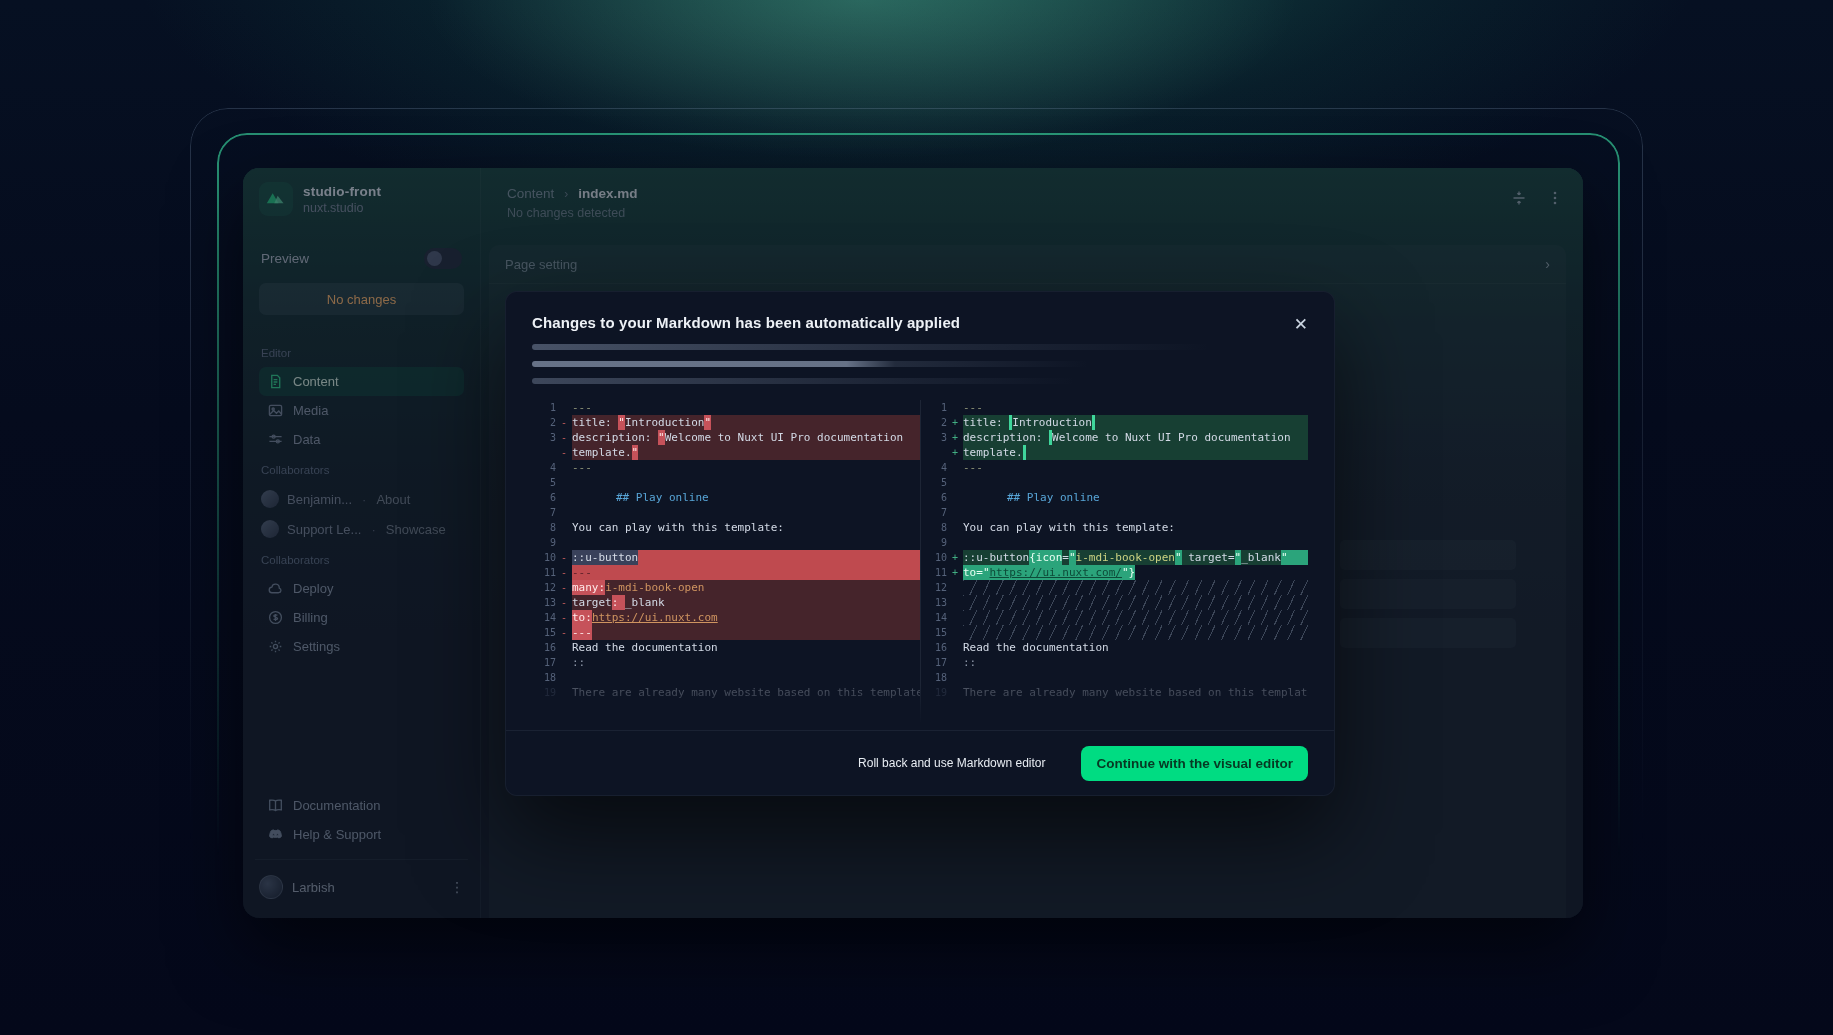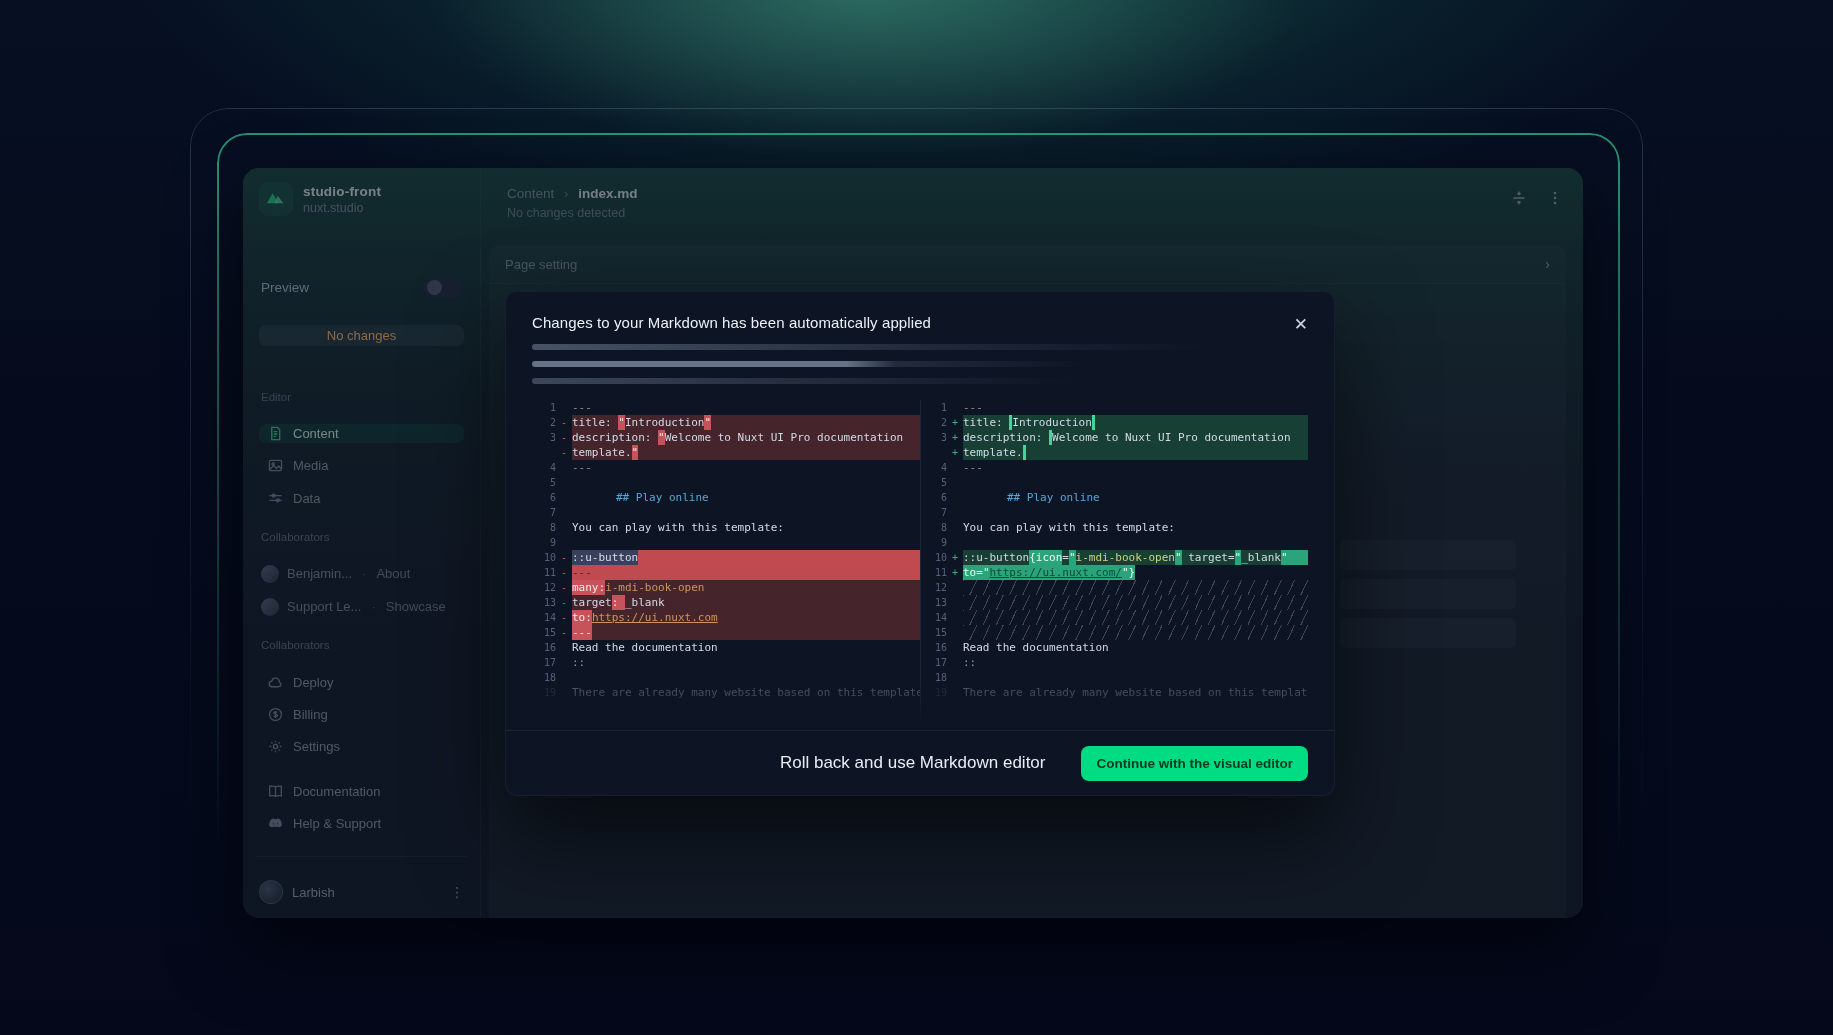--- a/index.html
+++ b/index.html
@@ -18,26 +18,26 @@
     -webkit-mask-image:linear-gradient(180deg,#000 6%,rgba(0,0,0,.5) 40%,transparent 80%);
     mask-image:linear-gradient(180deg,#000 6%,rgba(0,0,0,.5) 40%,transparent 80%);}
   
   .window{position:absolute;left:243px;top:168px;width:1340px;height:750px;border-radius:16px;
     background:#1a2432;overflow:hidden;box-shadow:0 32px 70px rgba(0,0,0,0.55);}
   .window-tint{position:absolute;inset:0;pointer-events:none;z-index:1;
     background:linear-gradient(180deg,rgba(34,100,84,0.62) 0%,rgba(32,94,80,0.30) 20%,rgba(30,88,76,0.10) 40%,transparent 62%);}
   .window-dim{position:absolute;inset:0;background:rgba(3,7,18,0.45);z-index:5;pointer-events:none;}
   
   .sidebar{position:absolute;left:0;top:0;bottom:0;width:238px;border-right:1px solid rgba(148,163,184,0.08);
-    padding:14px 16px;box-sizing:border-box;display:flex;flex-direction:column;z-index:2;color:#93a1b5;gap:13px;}
+    padding:14px 16px;box-sizing:border-box;display:flex;flex-direction:column;z-index:2;color:#93a1b5;}
   .proj{display:flex;align-items:center;gap:10px;margin-bottom:26px;}
   .proj-logo{width:34px;height:34px;border-radius:9px;background:rgba(52,211,153,0.10);display:flex;align-items:center;justify-content:center;}
   .proj-name{font-size:13.5px;font-weight:700;color:#dbe4ee;letter-spacing:.2px;}
   .proj-org{font-size:12.5px;color:#7e8ca0;margin-top:2px;}
-  .preview-row{display:flex;align-items:center;justify-content:space-between;margin:22px 2px 14px;}
+  .preview-row{display:flex;align-items:center;justify-content:space-between;margin:6px 2px 14px;}
   .preview-label{font-size:13.5px;color:#aeb9c9;}
   .toggle{width:38px;height:21px;border-radius:11px;background:#2b3547;position:relative;}
   .toggle-knob{position:absolute;left:3px;top:3px;width:15px;height:15px;border-radius:50%;background:#55617a;}
   .nochanges-btn{height:32px;border-radius:7px;background:rgba(148,163,184,0.13);display:flex;align-items:center;justify-content:center;
     font-size:13px;color:#fdba74;margin-bottom:22px;}
   .sec-label{font-size:11.5px;color:#64748b;margin:10px 2px 8px;}
   .nav-item{display:flex;align-items:center;gap:10px;height:29px;padding:0 9px;border-radius:7px;font-size:13px;color:#8c9aae;}
   .nav-item.active{background:rgba(16,185,129,0.15);color:#d9efe4;}
   .nav-item.active svg{stroke:#39d393;}
   .nav-item svg{stroke:#78889d;}
@@ -65,21 +65,21 @@
     border-bottom:1px solid rgba(255,255,255,0.04);font-size:13px;color:#7f95a0;}
   .chev{color:#8fa3ad;font-size:14px;}
   .ghost-bars{position:absolute;right:50px;top:295px;width:176px;display:flex;flex-direction:column;gap:9px;}
   .ghost-bar{height:30px;border-radius:5px;background:rgba(148,163,184,0.07);}
   
   .modal{position:absolute;left:505px;top:291px;width:830px;height:505px;background:#0d1424;border-radius:12px;
     border:1px solid rgba(148,163,184,0.08);box-shadow:0 40px 90px rgba(0,0,0,0.6);z-index:10;
     display:flex;flex-direction:column;box-sizing:border-box;}
   .modal-header{padding:22px 26px 4px;}
   .modal-title-row{display:flex;align-items:flex-start;justify-content:space-between;}
-  .modal-title{font-size:15px;font-weight:400;color:#edf1f6;letter-spacing:.1px;}
+  .modal-title{font-size:15px;font-weight:700;color:#edf1f6;letter-spacing:.1px;}
   .modal-close{color:#cbd5e1;font-size:17px;line-height:1;margin-top:2px;cursor:default;}
   .skel{height:6px;border-radius:3px;margin-top:11px;}
   .skel1{width:92%;background:linear-gradient(90deg,rgba(120,134,158,0.55),rgba(120,134,158,0.18) 55%,rgba(120,134,158,0) 95%);}
   .skel2{width:78%;background:linear-gradient(90deg,rgba(150,164,188,0.65) 0 52%,rgba(120,134,158,0.2) 60%,rgba(120,134,158,0) 92%);}
   .skel3{width:70%;background:linear-gradient(90deg,rgba(120,134,158,0.45),rgba(120,134,158,0.12) 70%,rgba(120,134,158,0) 100%);}
   .diff{flex:1;margin:12px 26px 0;position:relative;overflow:hidden;display:flex;
     font-family:"DejaVu Sans Mono",monospace;font-size:11px;}
   .pane{width:50%;box-sizing:border-box;}
   .pane.right{border-left:1px solid rgba(148,163,184,0.12);padding-left:2px;}
   .drow{display:flex;align-items:stretch;height:15px;line-height:15px;}
@@ -106,21 +106,21 @@
   .sg-hr{background:#c6525a;color:#ffe9e9;}
   .sg-dk{background:#39415a;color:#d7dde8;}
   .sg-hg{background:#2ba47b;color:#eafff4;}
   .sg-u2{background:#2ba47b;color:#0d4a38;text-decoration:underline;}
   .sg-bar{width:3px;background:#3fd69b;}
   .hgfill{flex:1;background:#2ba47b;}
   .diff-fade{position:absolute;left:0;right:0;bottom:0;height:46px;
     background:linear-gradient(180deg,rgba(13,20,36,0) 0%,#0d1424 85%);pointer-events:none;}
   .modal-footer{height:64px;border-top:1px solid rgba(148,163,184,0.10);display:flex;align-items:center;
     justify-content:flex-end;gap:30px;padding:0 26px;flex:none;}
-  .btn-ghost{font-size:17px;color:#e8edf3;background:transparent;border:none;font-family:inherit;}
+  .btn-ghost{font-size:12px;color:#e8edf3;background:transparent;border:none;font-family:inherit;}
   .btn-primary{font-size:13.5px;font-weight:600;color:#063823;background:#00dc82;border:none;border-radius:8px;
     padding:10px 15px;font-family:inherit;}
   svg{display:block;}
 </style>
 </head>
 <body>
 
 <div class="canvas">
   <div class="frame-outer"></div>
   <div class="frame-inner"></div>

